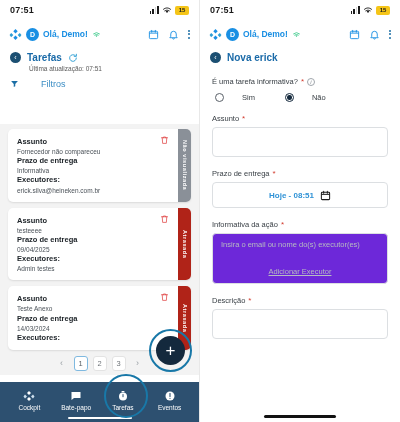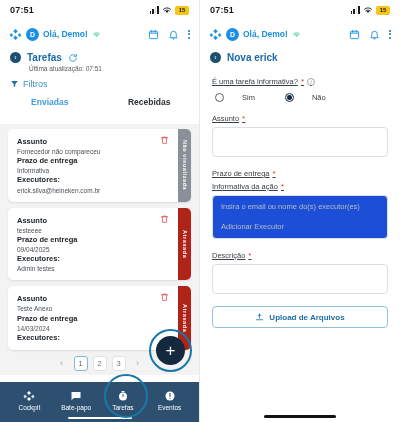--- a/index.html
+++ b/index.html
@@ -67,21 +67,21 @@
   .back-circle {
     width: 11px; height: 11px; border-radius: 50%;
     background: #1b4f72; color: #fff;
     display: flex; align-items: center; justify-content: center;
     font-size: 7px; line-height: 1;
   }
   .page-title { font-size: 10px; font-weight: bold; color: #1a6aa8; }
   .refresh { width: 10px; height: 10px; color: #2e9fd4; }
   .subtitle { font-size: 6.5px; color: #5a5a5a; margin: 2px 0 0 19px; }
 
-  .filters-row { display: flex; align-items: flex-start; gap: 4px; padding: 7px 10px 0 10px; }
+  .filters-row { display: flex; align-items: flex-start; gap: 22px; padding: 7px 10px 0 10px; }
   .funnel { width: 9px; height: 9px; color: #1b6ea5; }
   .filters-label { font-size: 9px; color: #3b8dc4; }
 
   
   .tabs { display: flex; margin-top: 8px; }
   .tab {
     flex: 1; text-align: center;
     font-size: 8.5px; font-weight: bold;
     padding-bottom: 4px;
   }
@@ -169,21 +169,21 @@
   .nav-icon { width: 12px; height: 12px; }
   .nav-label { font-size: 6.5px; }
   .home-bar {
     position: absolute; left: 50%; transform: translateX(-50%);
     bottom: 3px; width: 64px; height: 2.5px;
     background: #fff; border-radius: 2px;
   }
 
   
   .form { padding: 4px 12px 0 12px; }
-  .field-label { font-size: 7.5px; color: #3a4046; margin-bottom: 4px; display: flex; align-items: center; gap: 3px; text-decoration: underline; }
+  .field-label { font-size: 7.5px; color: #3a4046; margin-bottom: 4px; display: flex; align-items: center; gap: 3px; }
   .req { color: #d23b2e; font-size: 8px; }
   .info-i {
     width: 8px; height: 8px; border-radius: 50%;
     border: 1px solid #a0a6ac; color: #8b9197;
     font-size: 6px; line-height: 7px; text-align: center; font-style: italic;
     display: inline-block;
   }
   .radios { display: flex; align-items: center; gap: 30px; margin: 7px 0 12px 3px; }
   .radio { display: flex; align-items: center; gap: 18px; }
   .radio-dot {
@@ -204,25 +204,25 @@
   }
   .input-box.tall { height: 30px; }
   .date-box {
     border: 1px solid #dcdfe2; border-radius: 4px; background: #fff;
     height: 26px; display: flex; align-items: center; justify-content: center; gap: 6px;
     margin-bottom: 12px;
   }
   .date-text { font-size: 8px; font-weight: bold; color: #2f92d6; }
   .cal-ic { width: 11px; height: 11px; color: #1b1b1b; }
   .exec-box {
-    border: 1px solid #dcdfe2; border-radius: 4px; background: #1d4ed8;
+    border: 1px solid #dcdfe2; border-radius: 4px; background: #6d28d9;
     padding: 6px 8px 7px 8px; margin-bottom: 12px;
   }
   .exec-ph { font-size: 7.5px; color: #b7bcc1; }
-  .exec-add { font-size: 7.5px; color: #b7bcc1; margin-top: 11px; }
+  .exec-add { font-size: 7.5px; color: #b7bcc1; text-align: center; margin-top: 18px; text-decoration: underline; }
   .upload-btn {
     border: 1px solid #8fc0e0; border-radius: 4px; background: #fff;
     height: 22px; display: flex; align-items: center; justify-content: center; gap: 5px;
   }
   .upload-text { font-size: 8px; font-weight: bold; color: #1b6ea5; }
   .up-ic { width: 9px; height: 9px; color: #1b6ea5; }
   .home-bar-r {
     position: absolute; left: 50%; transform: translateX(-50%);
     bottom: 4px; width: 72px; height: 3px; background: #111; border-radius: 2px;
   }
@@ -298,24 +298,20 @@
       <div class="subtitle">Última atualização: 07:51</div>
     </div>
 
     <div class="filters-row">
       <svg class="funnel" viewBox="0 0 24 24">
         <path d="M3 5h18l-7 8v6l-4 2v-8z" fill="currentColor"></path>
       </svg>
       <span class="filters-label">Filtros</span>
     </div>
 
-    <div class="tabs">
-      <div class="tab active">Enviadas</div>
-      <div class="tab inactive">Recebidas</div>
-    </div>
 
     <div class="list-area">
 
       <div class="card">
         <div class="card-lbl">Assunto</div>
         <div class="card-val">Fornecedor não compareceu</div>
         <div class="card-lbl">Prazo de entrega</div>
         <div class="card-val">Informativa</div>
         <div class="card-lbl">Executores:</div>
         <div class="card-val">erick.silva@heineken.com.br</div>
@@ -487,42 +483,42 @@
       <div class="field-label">
         <span>Assunto</span>
         <span class="req">*</span>
       </div>
       <div class="input-box tall"></div>
 
       <div class="field-label">
         <span>Prazo de entrega</span>
         <span class="req">*</span>
       </div>
+      <div class="date-box">
+        <span class="date-text">Hoje - 08:51</span>
+        <svg class="cal-ic" viewBox="0 0 24 24">
+          <rect x="3" y="5" width="18" height="16" rx="2" fill="none" stroke="currentColor" stroke-width="2.2"></rect>
+          <path d="M3 9.5h18" stroke="currentColor" stroke-width="2.2"></path>
+          <path d="M8 3v4M16 3v4" stroke="currentColor" stroke-width="2.2" stroke-linecap="round"></path>
+        </svg>
+      </div>
 
       <div class="field-label">
         <span>Informativa da ação</span>
         <span class="req">*</span>
       </div>
       <div class="exec-box">
         <div class="exec-ph">Insira o email ou nome do(s) executor(es)</div>
         <div class="exec-add">Adicionar Executor</div>
       </div>
 
       <div class="field-label">
         <span>Descrição</span>
         <span class="req">*</span>
       </div>
       <div class="input-box tall"></div>
 
-      <div class="upload-btn">
-        <svg class="up-ic" viewBox="0 0 24 24">
-          <path d="M12 3v11" stroke="currentColor" stroke-width="2.2" stroke-linecap="round"></path>
-          <path d="M7.5 7.5L12 3l4.5 4.5" fill="none" stroke="currentColor" stroke-width="2.2" stroke-linecap="round" stroke-linejoin="round"></path>
-          <path d="M4 18h16" stroke="currentColor" stroke-width="2.2" stroke-linecap="round"></path>
-        </svg>
-        <span class="upload-text">Upload de Arquivos</span>
-      </div>
     </div>
 
     <div class="home-bar-r"></div>
   </div>
 
 </div>
 
 </body></html>

